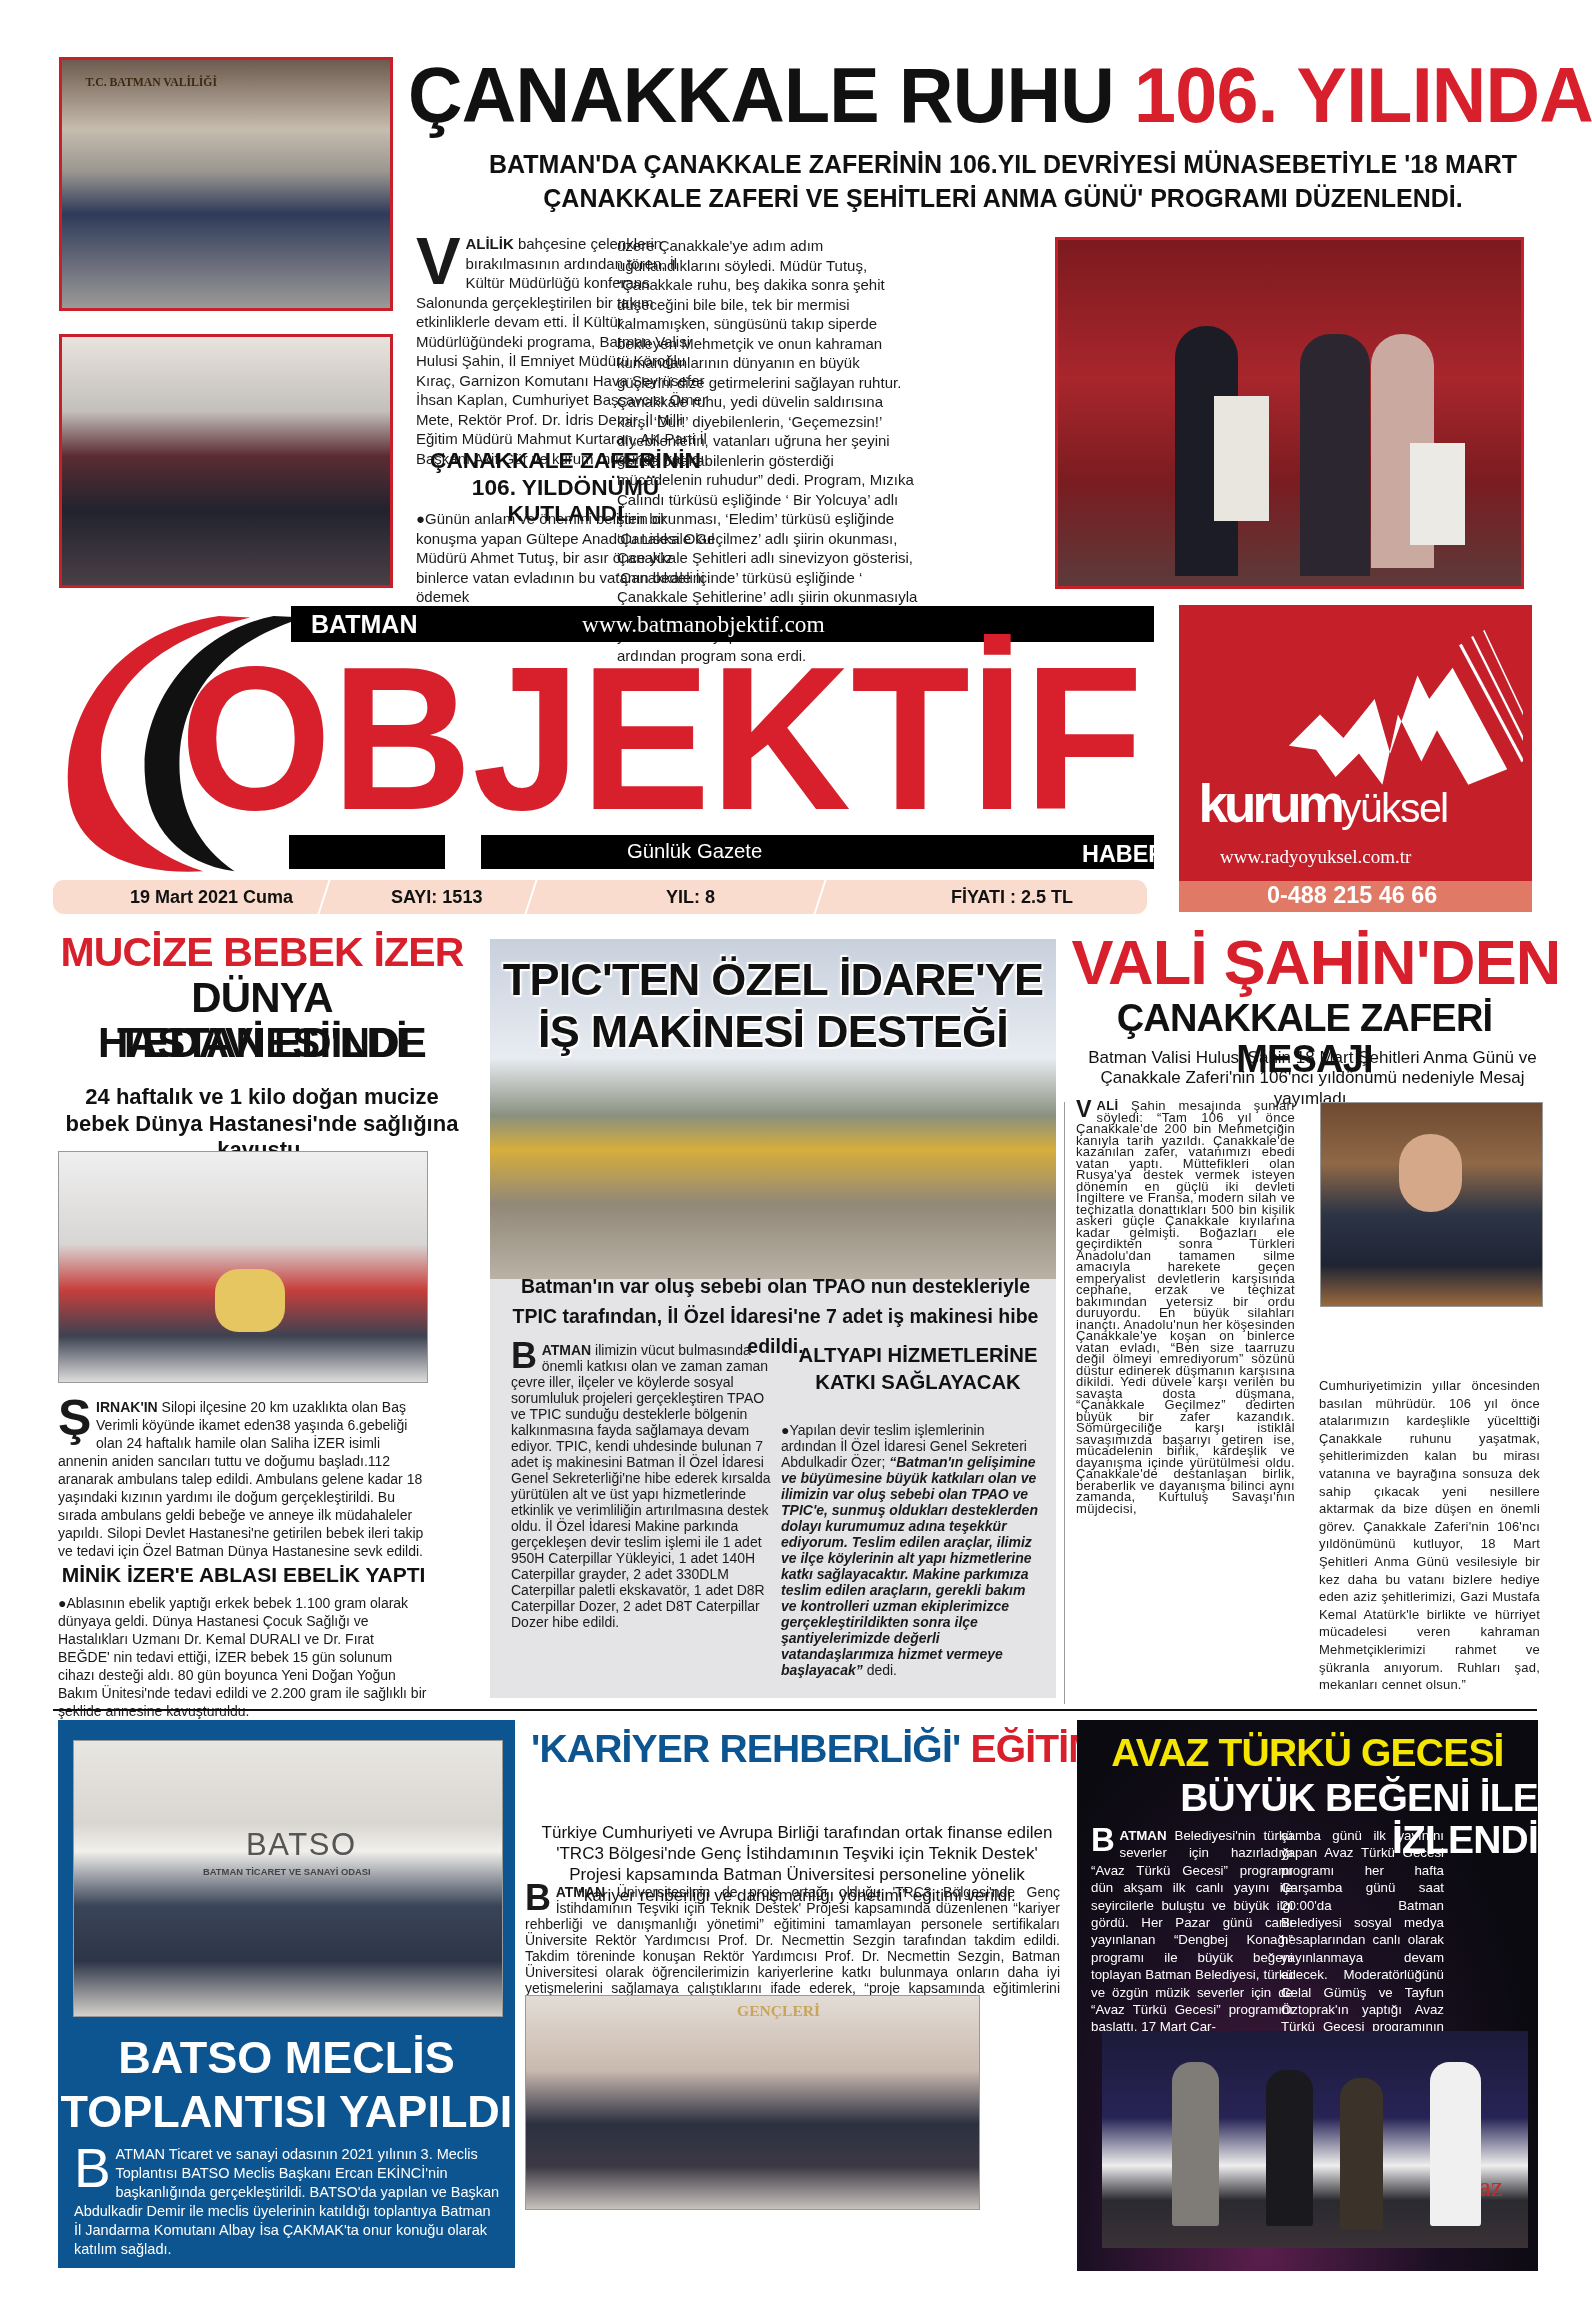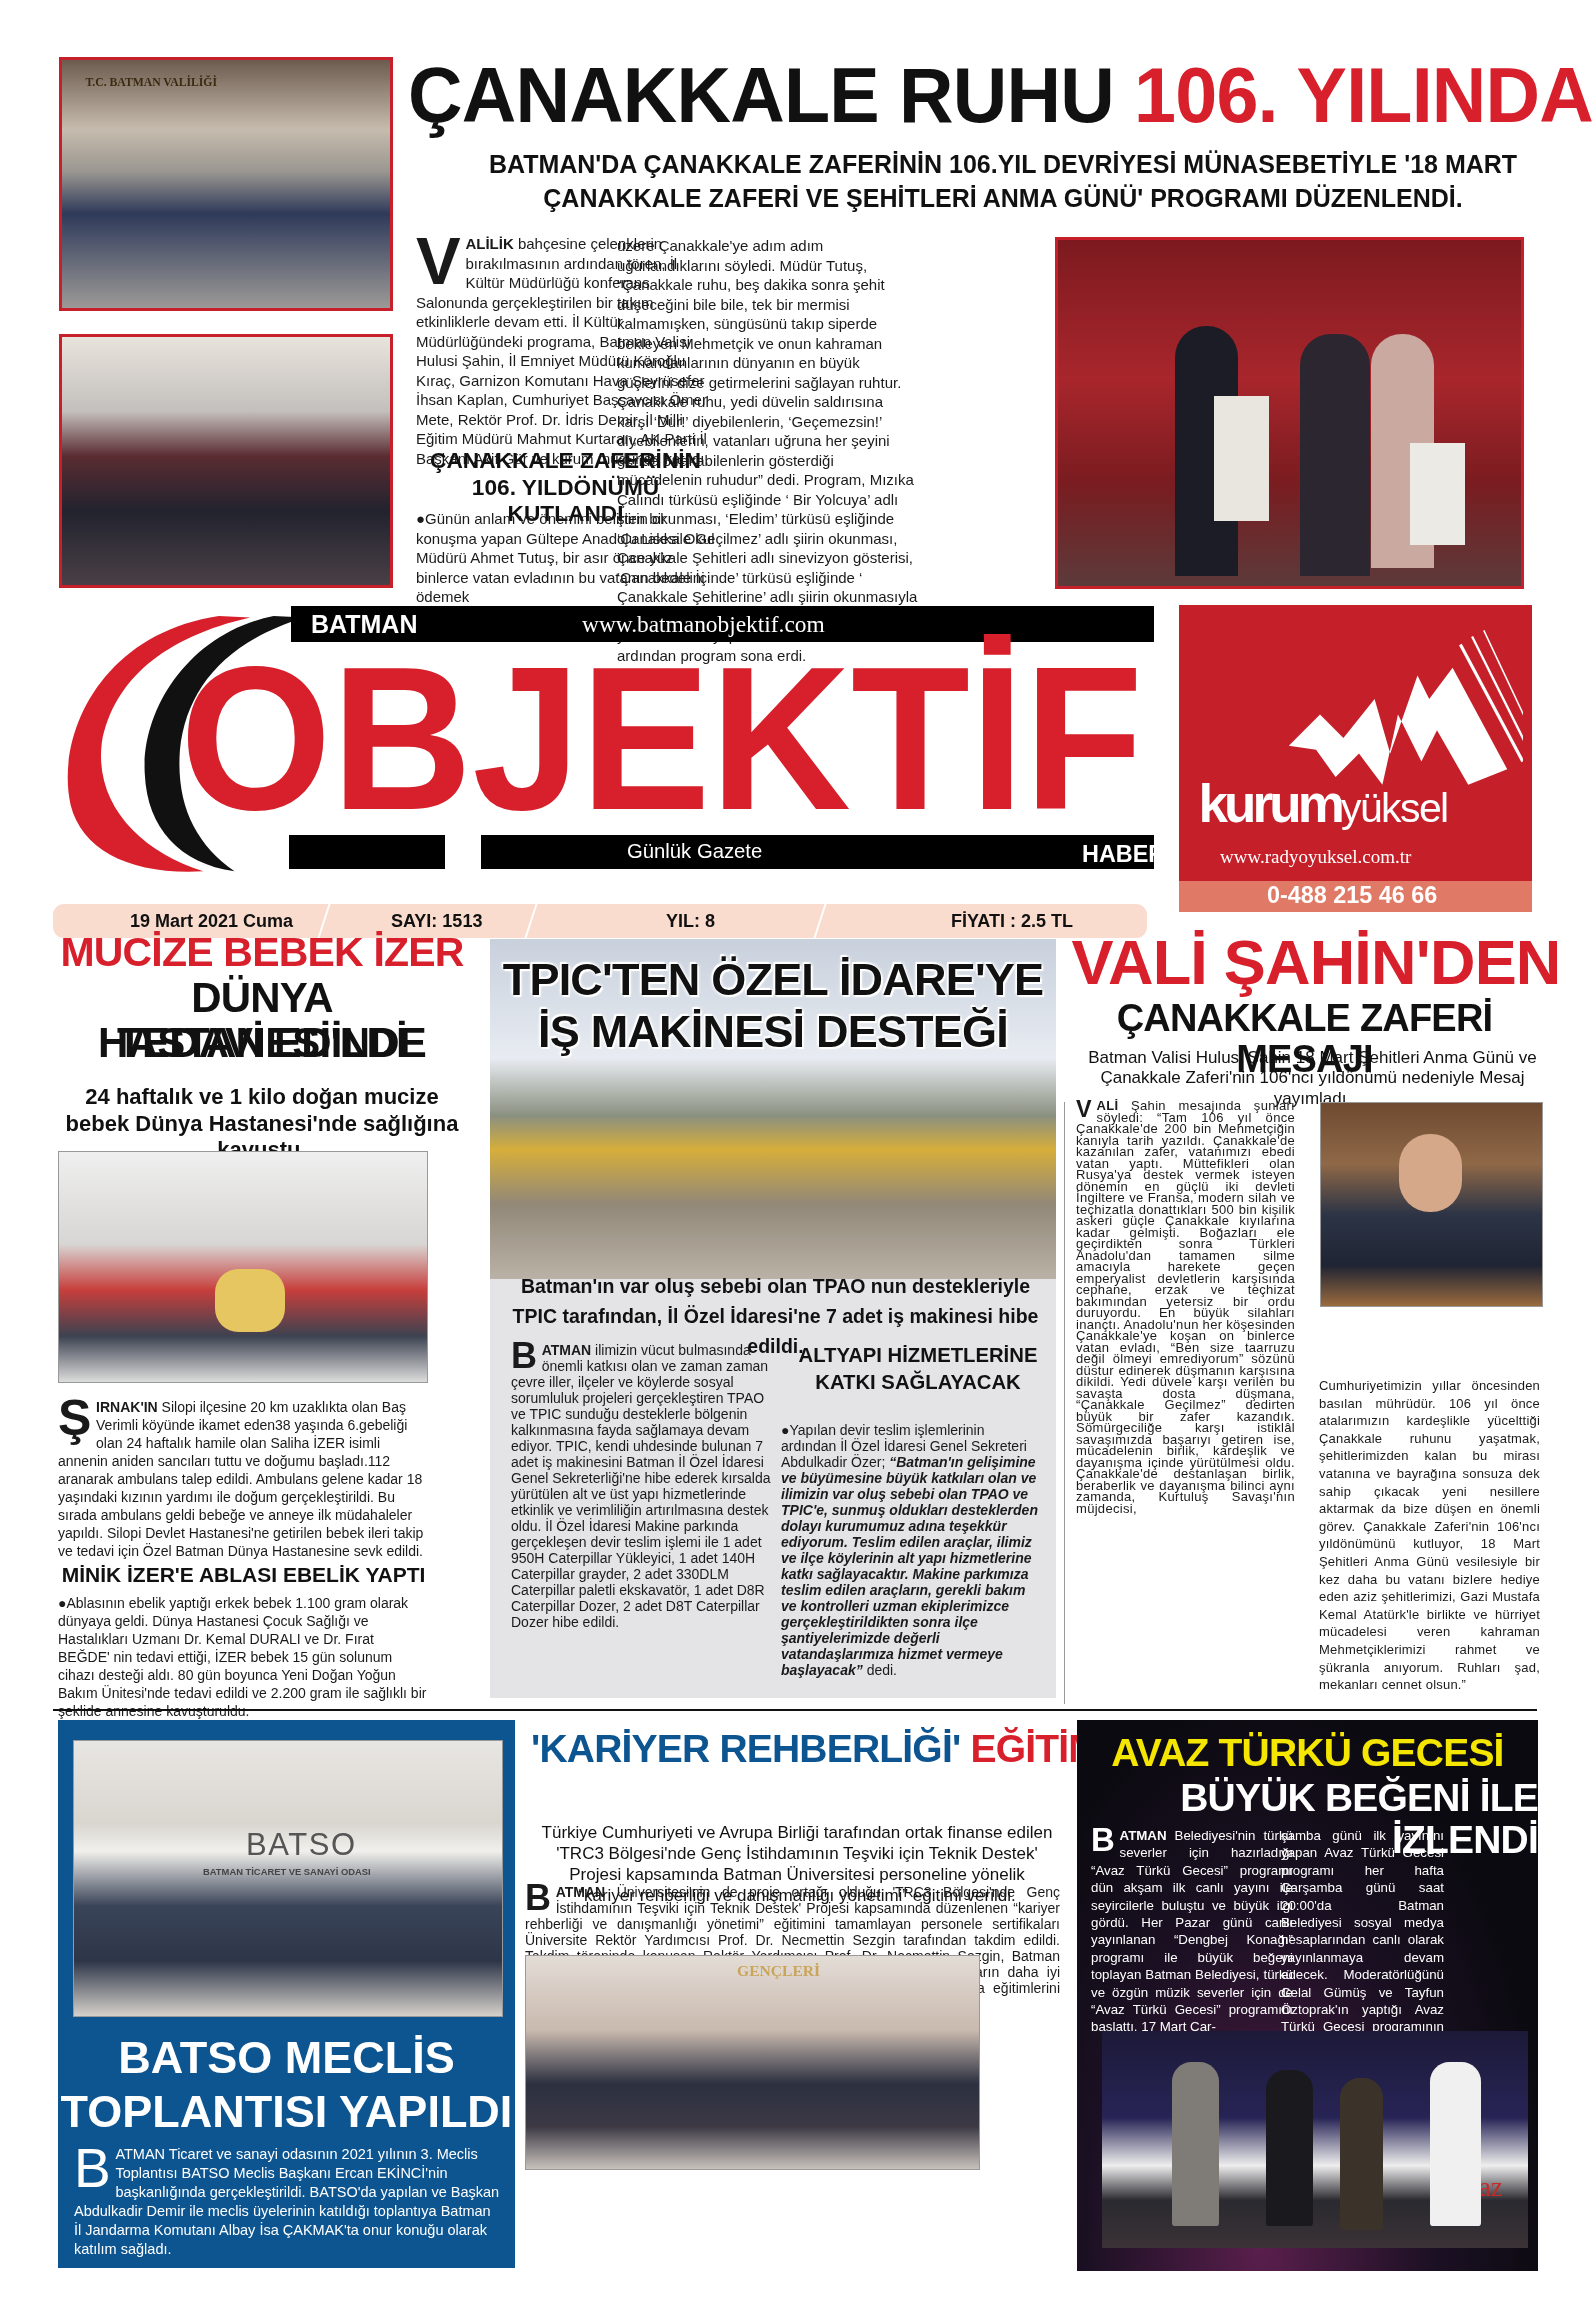--- a/index.html
+++ b/index.html
@@ -54,21 +54,21 @@
   <div class="abs" style="left:244px;top:3.9px;width:863px;height:36px;background:#000;"></div>
   <div class="abs cond" style="left:264px;top:7.8px;font-size:25px;font-weight:bold;color:#fff;">BATMAN</div>
   <div class="abs" style="left:535px;top:9.4px;font-family:'Liberation Serif',serif;font-size:23.4px;color:#fff;">www.batmanobjektif.com</div>
   <div class="abs heavy cond" style="left:133px;top:38px;font-size:205px;line-height:195px;color:#d7202b;letter-spacing:0;transform:scaleX(0.95);transform-origin:left;">OBJEKTİF</div>
   <div class="abs" style="left:242px;top:233px;width:156px;height:34px;background:#000;"></div>
   <div class="abs" style="left:434px;top:233px;width:673px;height:34px;background:#000;"></div>
   <div class="abs cond" style="left:580px;top:238px;font-size:20.3px;color:#fff;">Günlük Gazete</div>
   <div class="abs cond" style="left:1035px;top:239px;font-size:23.4px;font-weight:bold;color:#fff;">HABER</div>
 </div>
 
-<div class="abs" style="left:53px;top:880px;width:1094px;height:34px;background:#f9dccd;border-radius:11px;display:flex;align-items:center;font-weight:bold;font-size:18px;margin-top:24px;">
+<div class="abs" style="left:53px;top:880px;width:1094px;height:34px;background:#f9dccd;border-radius:11px;display:flex;align-items:center;font-weight:bold;font-size:18px;">
   <span class="cond" style="position:absolute;left:77px;">19 Mart 2021 Cuma</span>
   <span class="abs" style="left:270px;top:0;width:2.3px;height:34px;background:#fff;transform:skewX(-18deg);"></span>
   <span class="cond" style="position:absolute;left:338px;">SAYI: 1513</span>
   <span class="abs" style="left:477px;top:0;width:2.3px;height:34px;background:#fff;transform:skewX(-18deg);"></span>
   <span class="cond" style="position:absolute;left:613px;">YIL: 8</span>
   <span class="abs" style="left:766px;top:0;width:2.3px;height:34px;background:#fff;transform:skewX(-18deg);"></span>
   <span class="cond" style="position:absolute;left:898px;">FİYATI : 2.5 TL</span>
 </div>
 
 <div class="abs" style="left:1179px;top:605px;width:353px;height:307px;background:#c5202a;">
@@ -149,21 +149,21 @@
 <div class="abs heavy cond" style="left:531px;top:1728px;width:539px;text-align:center;font-size:39px;line-height:42px;white-space:nowrap;">
   <span style="color:#0c5591;">'KARİYER REHBERLİĞİ'</span>
   <span style="color:#d7202b;">EĞİTİMİ</span>
 </div>
 <div class="abs cond" style="left:539px;top:1778px;width:516px;text-align:center;font-size:17px;line-height:21px;margin-top:44px;">Türkiye Cumhuriyeti ve Avrupa Birliği tarafından ortak finanse edilen 'TRC3 Bölgesi'nde Genç İstihdamının Teşviki için Teknik Destek' Projesi kapsamında Batman Üniversitesi personeline yönelik “kariyer rehberliği ve danışmanlığı yönetimi” eğitimi verildi.</div>
 <div class="abs body-text justify" style="left:525px;top:1884px;width:535px;font-size:14px;line-height:16px;">
   <span class="dropcap" style="font-size:36px;">B</span>
   <span class="lead-bold">ATMAN</span>
   <span>Üniversitesi'nin de proje ortağı olduğu 'TRC3 Bölgesi'nde Genç İstihdamının Teşviki için Teknik Destek' Projesi kapsamında düzenlenen “kariyer rehberliği ve danışmanlığı yönetimi” eğitimini tamamlayan personele sertifikaları Üniversite Rektör Yardımcısı Prof. Dr. Necmettin Sezgin tarafından takdim edildi. Takdim töreninde konuşan Rektör Yardımcısı Prof. Dr. Necmettin Sezgin,  Batman Üniversitesi olarak öğrencilerimizin kariyerlerine katkı bulunmaya onların daha iyi yetişmelerini sağlamaya çalıştıklarını ifade ederek, “proje kapsamında eğitimlerini tamamlayan akademisyen ve idari personellerimizi tebrik ediyorum” dedi.</span>
 </div>
-<div class="abs photo" style="left:525px;top:1955px;width:455px;height:215px;background:linear-gradient(180deg,#e3dcd6 0%,#c9b9ae 35%,#2c3040 60%,#3c3944 80%,#c8c2bc 100%);">
+<div class="abs photo" style="left:525px;top:1995px;width:455px;height:215px;background:linear-gradient(180deg,#e3dcd6 0%,#c9b9ae 35%,#2c3040 60%,#3c3944 80%,#c8c2bc 100%);">
   <div class="abs" style="left:211px;top:6.3px;font-family:'Liberation Serif',serif;font-weight:bold;font-size:15.6px;color:#c9a55a;">GENÇLERİ</div>
 </div>
 
 <div class="abs" style="left:1077px;top:1720px;width:461px;height:551px;background:radial-gradient(ellipse at 40% 95%,#5a1f4d 0%,#1b1023 45%,#0b0a10 75%);"></div>
 <div class="abs heavy cond" style="left:1077px;top:1732px;width:461px;text-align:center;font-size:39px;line-height:42px;color:#f4e600;">AVAZ TÜRKÜ GECESİ</div>
 <div class="abs heavy cond" style="left:1077px;top:1777px;width:461px;text-align:right;font-size:39px;line-height:42px;color:#fff;">BÜYÜK BEĞENİ İLE İZLENDİ</div>
 <div class="abs justify" style="left:1091px;top:1827px;width:202px;font-size:13.3px;line-height:17.4px;color:#fff;">
   <span class="dropcap" style="font-size:33px;">B</span>
   <span class="lead-bold">ATMAN</span>
   <span>Belediyesi'nin türkü severler için hazırladığı “Avaz Türkü Gecesi” programı dün akşam ilk canlı yayını ile seyircilerle buluştu ve büyük ilgi gördü. Her Pazar günü canlı yayınlanan “Dengbej Konağı” programı ile büyük beğeni toplayan Batman Belediyesi, türkü ve özgün müzik severler için de “Avaz Türkü Gecesi” programını başlattı. 17 Mart Çar-</span>

